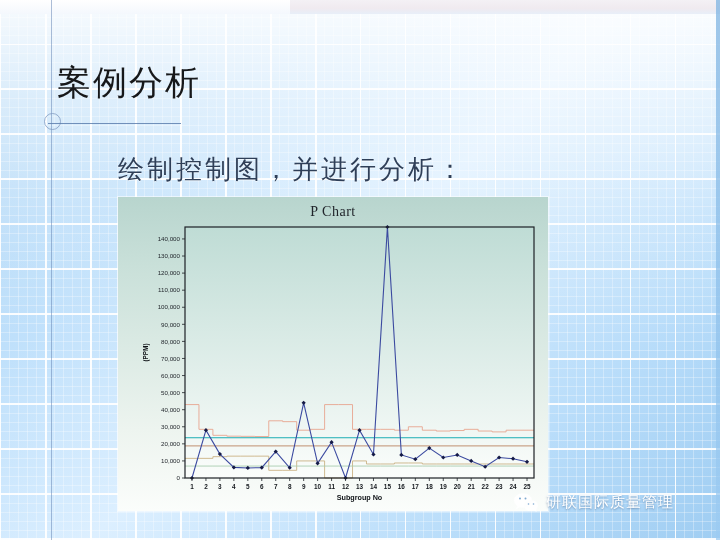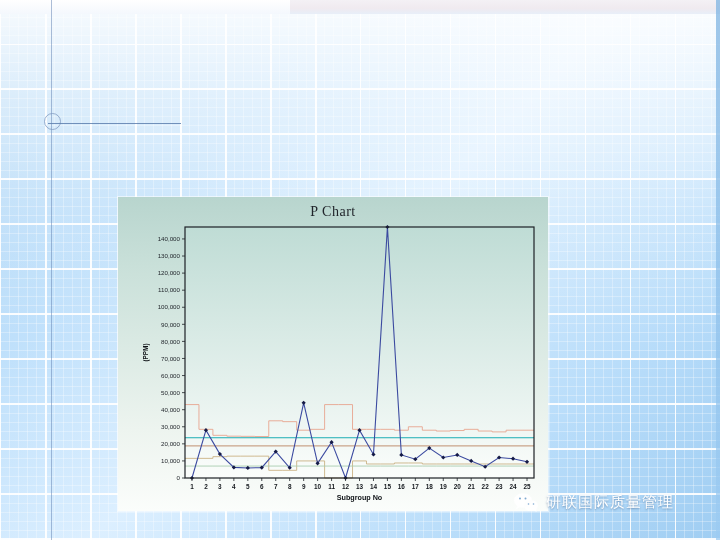--- a/index.html
+++ b/index.html
@@ -106,21 +106,23 @@
 
   <div class="grid-fine"></div>
   <div class="grid-coarse"></div>
   <div class="topstrip"></div>
   <div class="topstrip-left"></div>
   <div class="edge-right"></div>
 
   <div class="vline"></div>
   <div class="deco-circle"></div>
 
+  <div class="title">案例分析</div>
   <div class="title-rule"></div>
+  <div class="subtitle">绘制控制图，并进行分析：</div>
 
   <div id="chart-frame">
     <div class="chart-title">P Chart</div>
     <svg id="plot-svg" width="430" height="314">
         <defs>
           <linearGradient id="plotbg" x1="0" y1="0" x2="0" y2="1">
             <stop offset="0%" stop-color="#bfdcd5"></stop>
             <stop offset="100%" stop-color="#fbfdfb"></stop>
           </linearGradient>
         </defs>

